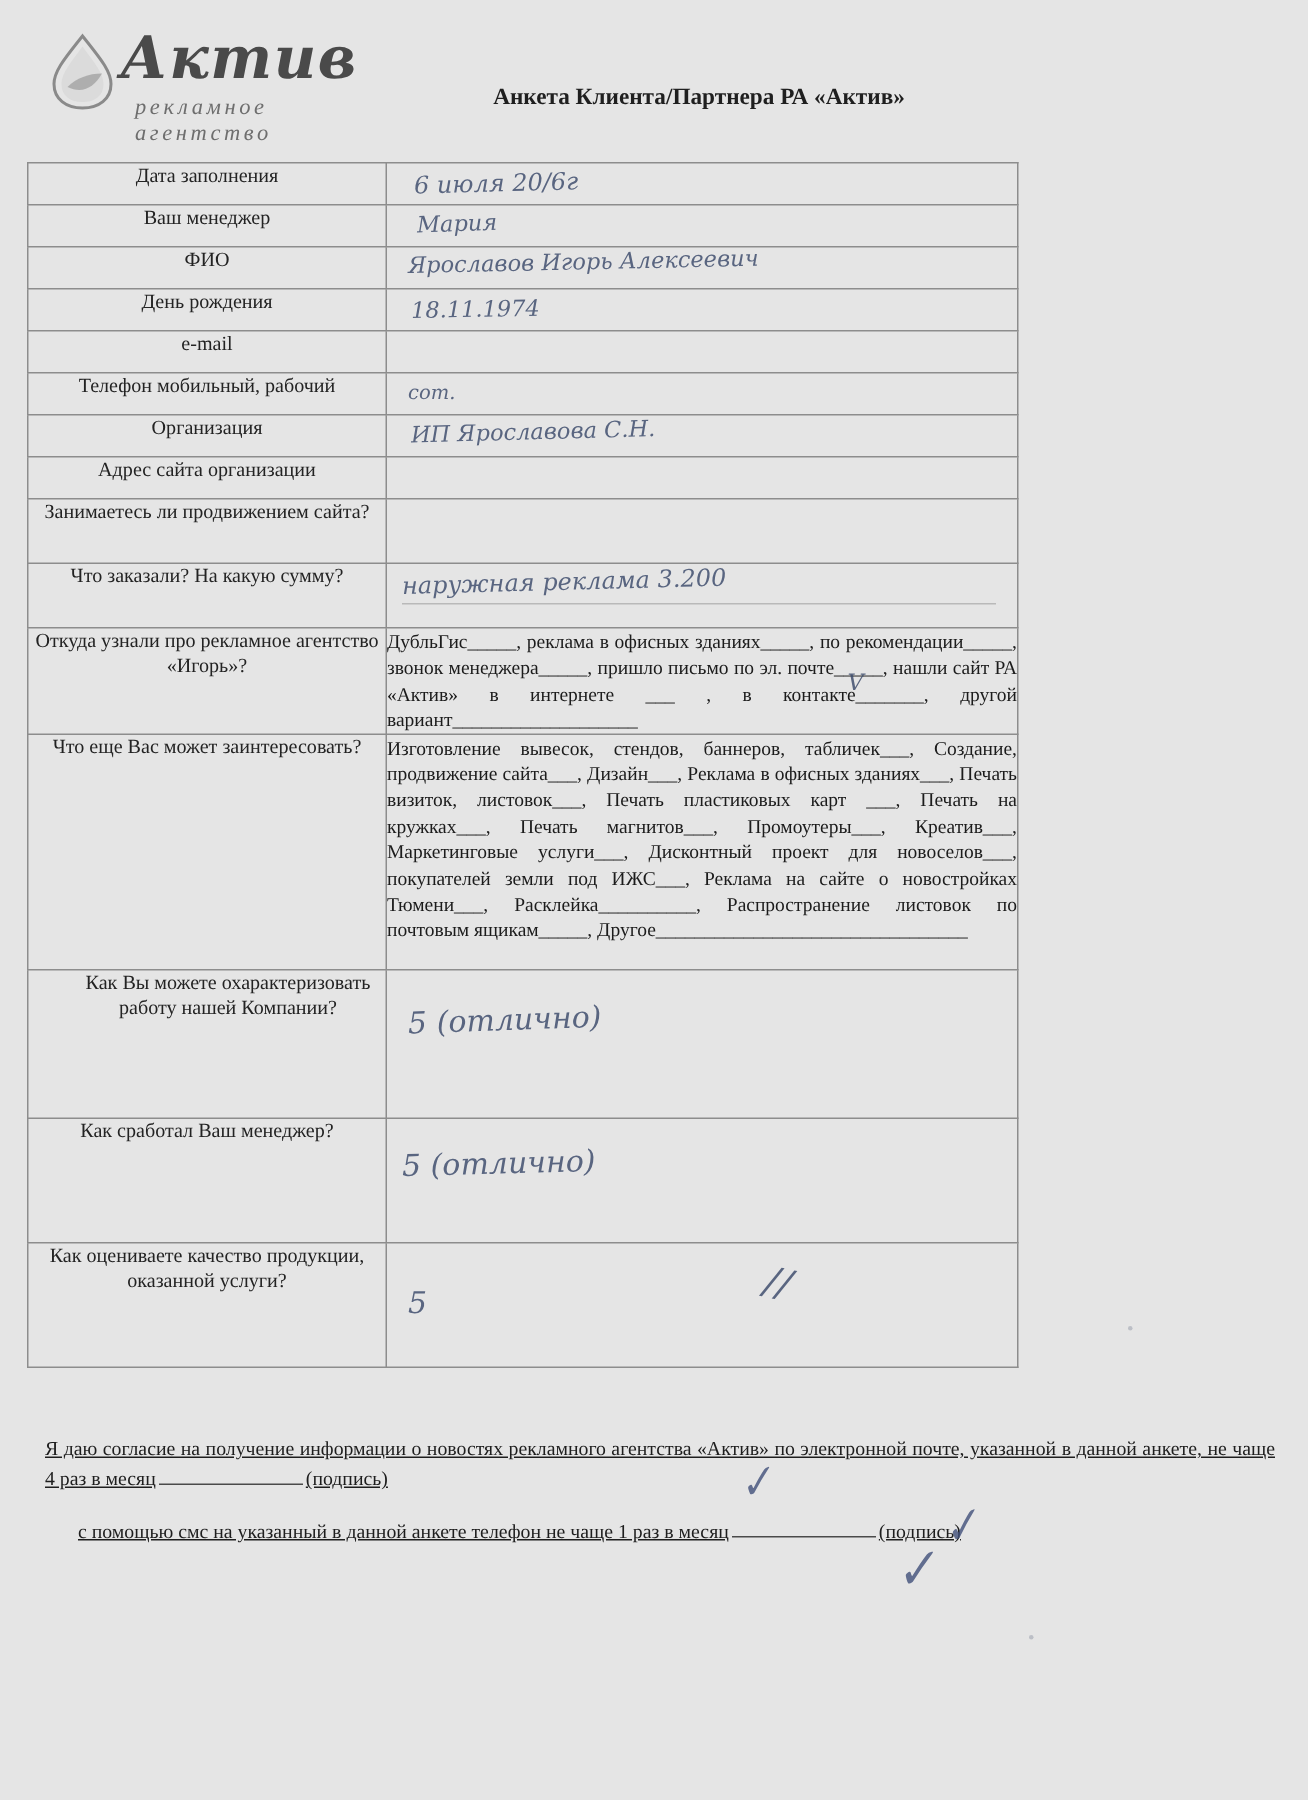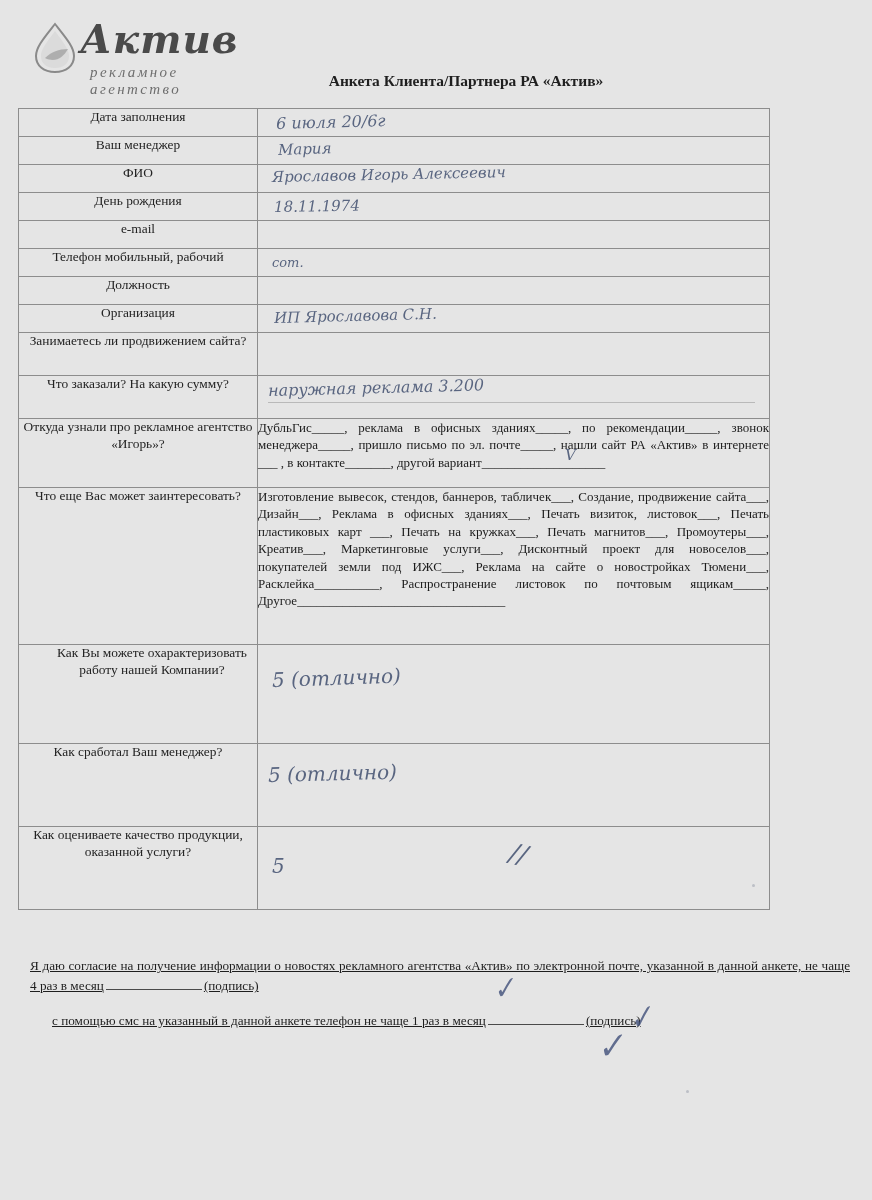--- a/index.html
+++ b/index.html
@@ -56,37 +56,37 @@
     font-size: 15px;
     font-style: italic;
     color: #6e6e6e;
     letter-spacing: 2.4px;
   }
 
   
   .doc-title {
     position: absolute;
     left: 0;
-    top: 72px;
+    top: 56px;
     width: 872px;
     text-align: center;
     font-family: "Liberation Serif", serif;
     font-size: 15.5px;
     font-weight: bold;
     color: #1f1f1f;
     padding-left: 60px;
     box-sizing: border-box;
   }
 
   
   table.form {
     position: absolute;
     left: 18px;
     top: 108px;
-    width: 752px;
+    width: 661px;
     border-collapse: collapse;
     table-layout: fixed;
   }
   table.form td {
     border: 1px solid #8d8d8d;
     vertical-align: top;
     padding: 0;
   }
   td.label {
     width: 238px;
@@ -212,28 +212,28 @@
         <td class="label r-h1">e-mail</td>
         <td class="value r-h1"></td>
       </tr>
       <tr>
         <td class="label r-h1">Телефон мобильный, рабочий</td>
         <td class="value r-h1">
           <span class="hw" style="left:14px; top:5px; font-size:13px;">сот.</span>
         </td>
       </tr>
       <tr>
-        <td class="label r-h1">Должность</td>
+        <td class="label r-h1">Организация</td>
+        <td class="value r-h1">
+          <span class="hw" style="left:16px; top:3px; font-size:15px; transform:rotate(-1.5deg);">ИП Ярославова С.Н.</span>
+        </td>
+      </tr>
+      <tr>
+        <td class="label r-h1">Адрес сайта организации</td>
         <td class="value r-h1"></td>
-      </tr>
-      <tr>
-        <td class="label r-h1">Организация</td>
-        <td class="value r-h1">
-          <span class="hw" style="left:16px; top:3px; font-size:15px; transform:rotate(-1.5deg);">ИП Ярославова С.Н.</span>
-        </td>
       </tr>
       <tr>
         <td class="label r-h2">Занимаетесь ли продвижением сайта?</td>
         <td class="value r-h2"></td>
       </tr>
       <tr>
         <td class="label r-h2">Что заказали? На какую сумму?</td>
         <td class="value r-h2">
           <span class="hw" style="left:10px; top:4px; font-size:16px; transform:rotate(-1.5deg);">наружная реклама  3.200</span>
           <div class="rule" style="top:26px;"></div>

